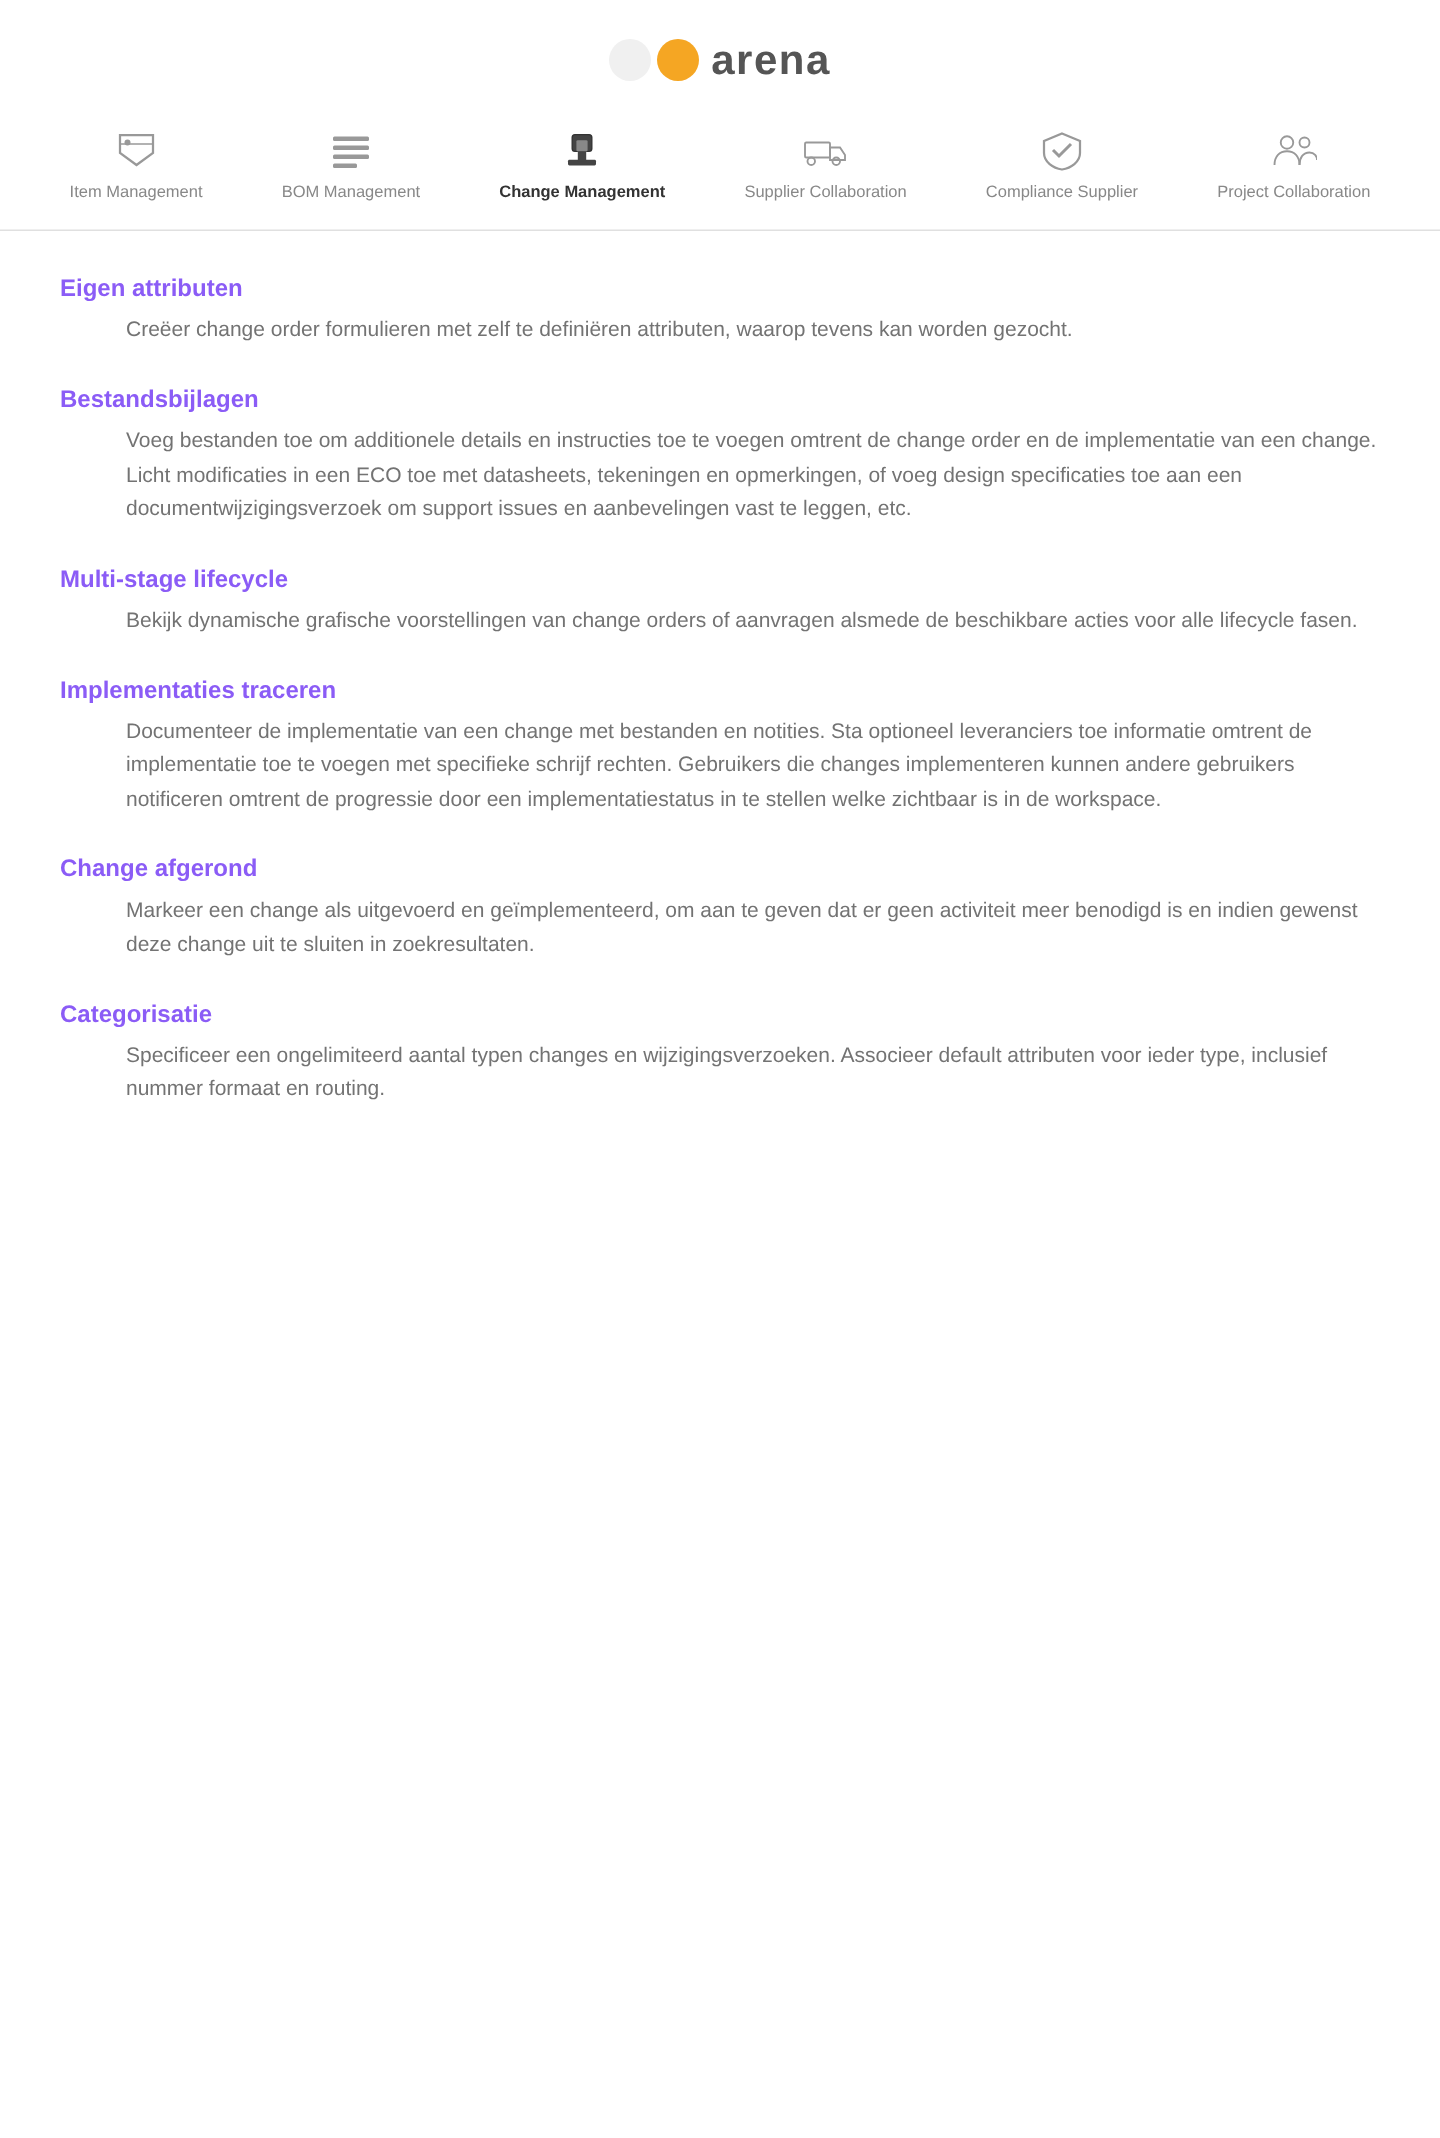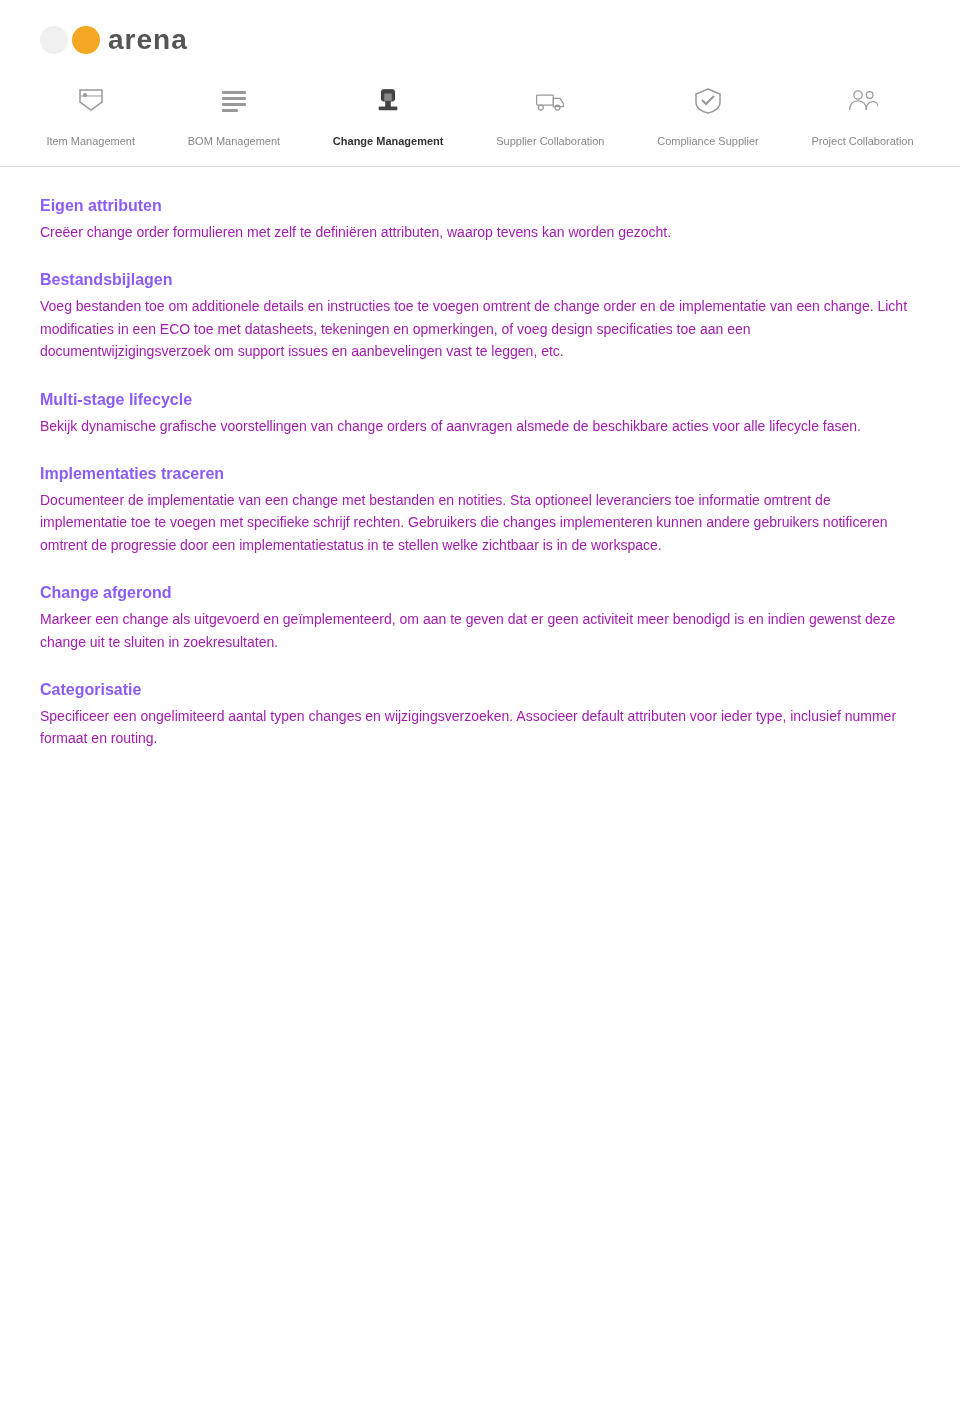--- a/index.html
+++ b/index.html
@@ -7,21 +7,21 @@
       font-family: Arial, sans-serif;
       background: #ffffff;
       color: #333333;
       width: 960px;
       min-height: 1425px;
     }
 
     
     .header {
       display: flex;
-      justify-content: flex-start;
+      justify-content: center;
       padding: 20px 40px 10px 40px;
     }
     .logo {
       display: flex;
       align-items: center;
       gap: 8px;
     }
     .logo-icon {
       position: relative;
       width: 60px;
@@ -60,21 +60,21 @@
       justify-content: space-around;
       align-items: center;
       padding: 10px 20px 15px 20px;
       border-bottom: 1px solid #e0e0e0;
       background: #ffffff;
     }
     .nav-item {
       display: flex;
       flex-direction: column;
       align-items: center;
-      gap: 19px;
+      gap: 6px;
       cursor: pointer;
       padding: 4px 8px;
     }
     .nav-icon {
       width: 36px;
       height: 32px;
       display: flex;
       align-items: center;
       justify-content: center;
       color: #888888;
@@ -105,22 +105,23 @@
 
     .section-title {
       font-size: 16px;
       font-weight: bold;
       color: #8b5cf6;
       margin-bottom: 6px;
     }
 
     .section-body {
       font-size: 14px;
-      color: #a21caf;
+      color: #737373;
       line-height: 1.6;
+      margin-left: 44px;
     }
 
     
     .nav-svg {
       width: 30px;
       height: 28px;
     }
   </style>
 </head>
 <body>

